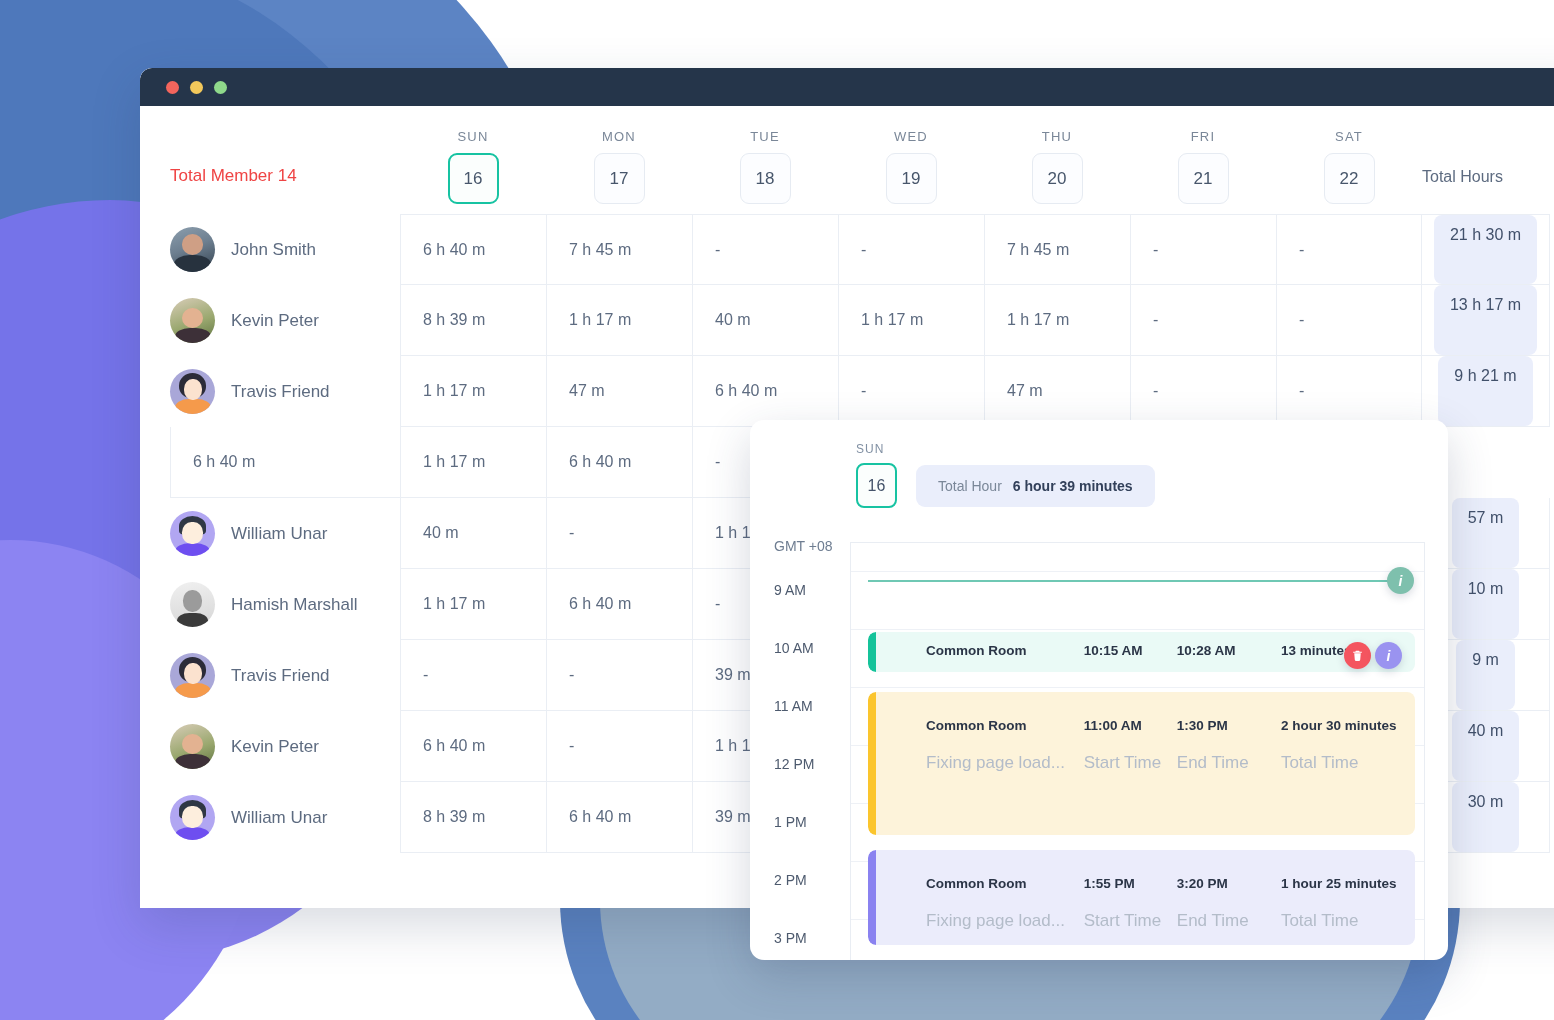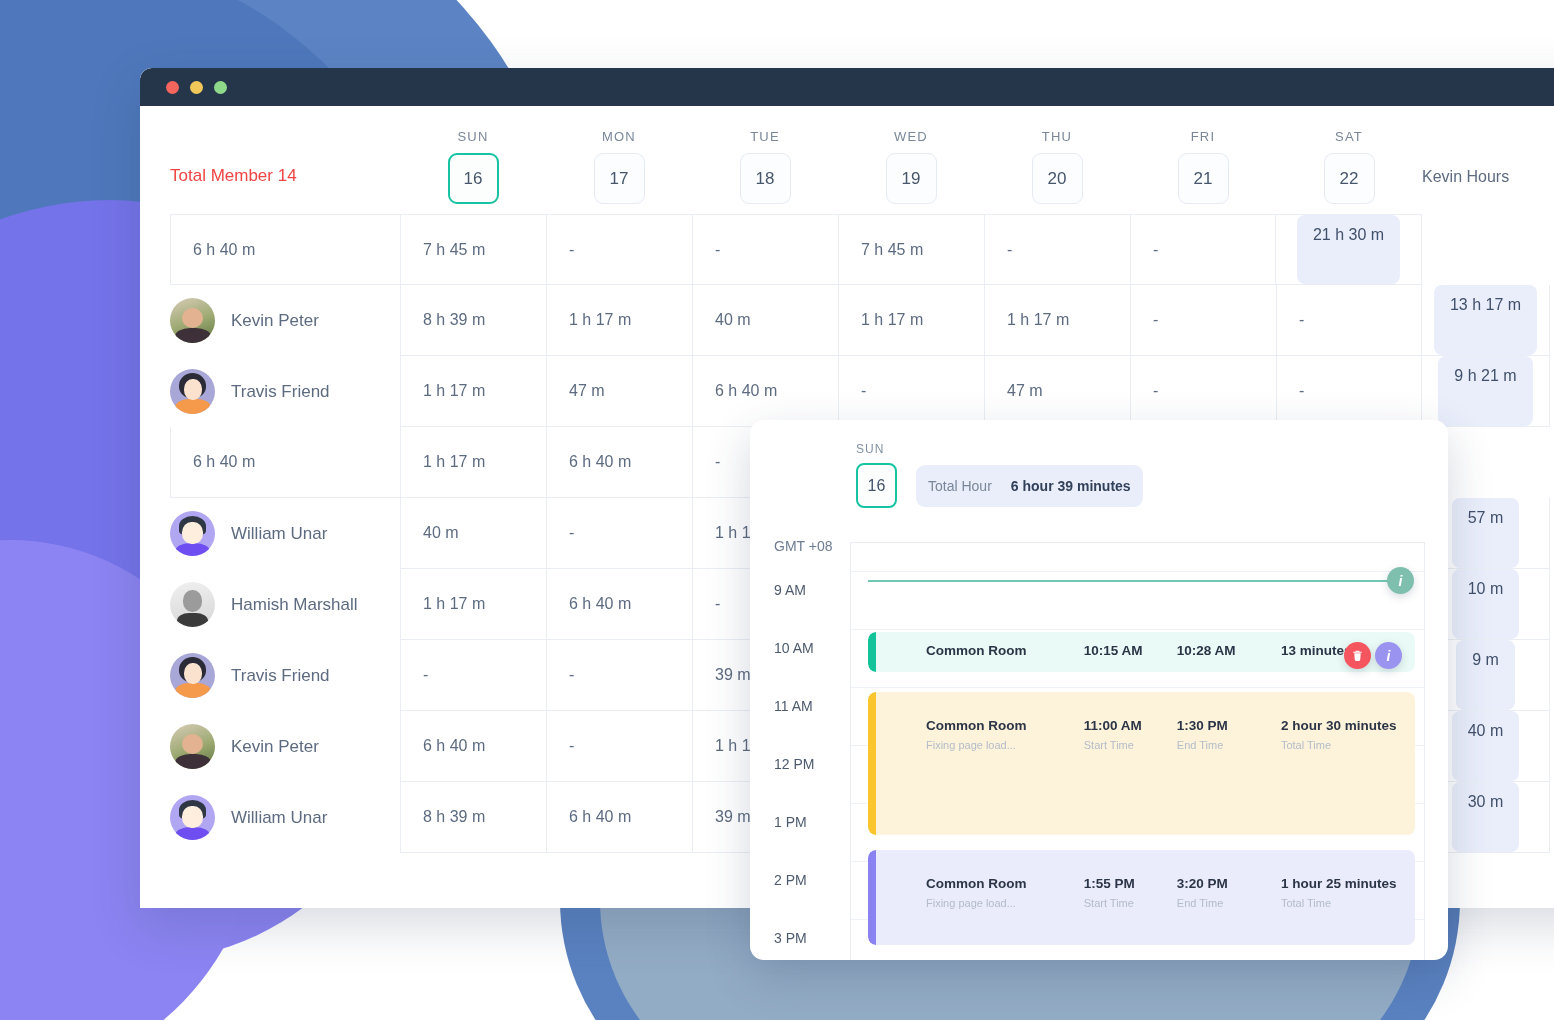--- a/index.html
+++ b/index.html
@@ -231,22 +231,22 @@
   .pp-row { display: flex; align-items: center; gap: 19px; }
   .pp-daybox {
     width: 41px; height: 45px;
     border: 2px solid #17c3a2; border-radius: 8px;
     background:#fbfefd;
     display:flex; align-items:center; justify-content:center;
     font-size: 16px; color:#44536a;
   }
   .pp-total {
     background:#eaeefb; border-radius: 9px;
-    padding: 13px 12px;
-    display:flex; align-items:flex-end; gap: 19px;
+    padding: 13px 22px;
+    display:flex; align-items:flex-end; gap: 11px;
   }
   .pp-total-lbl { font-size: 14px; color:#7a8798; }
   .pp-total-val { font-size: 14px; color:#32405a; font-weight: bold; }
 
   .gmt {
     position:absolute; left: 24px; top: 118px;
     font-size: 14px; color:#6e7d91;
   }
 
   .sched {
@@ -270,21 +270,21 @@
   .ev {
     position:absolute;
     border-radius: 8px;
     padding-left: 0;
     overflow:hidden;
   }
   .ev .bar { position:absolute; left:0; top:0; bottom:0; width:8px; border-radius:8px 0 0 8px; }
   .ev .cols { display:flex; padding-left: 58px; }
   .ev .col { display:flex; flex-direction:column; }
   .ev .ttl { font-size: 13.5px; color:#2b3547; font-weight: bold; white-space: nowrap; }
-  .ev .sub { font-size: 11px; color:#b3bcc9; margin-top: 6px; white-space: nowrap; }
+  .ev .sub { font-size: 17px; color:#b3bcc9; margin-top: 20px; white-space: nowrap; }
 
   .ev-a { background:#eafaf6; }
   .ev-a .bar { background:#15c39a; }
   .ev-b { background:#fdf3da; }
   .ev-b .bar { background:#fbc52d; }
   .ev-c { background:#ebecfb; }
   .ev-c .bar { background:#8a82f0; }
 
   .tealline {
     position:absolute;
@@ -348,25 +348,29 @@
         </div>
         <div class="daycol">
           <div class="dow">FRI</div>
           <div class="daybox">21</div>
         </div>
         <div class="daycol">
           <div class="dow">SAT</div>
           <div class="daybox">22</div>
         </div>
 
-        <div class="total-hours-head">Kevin Hours</div>
+        <div class="total-hours-head">Total Hours</div>
       </div>
 
       <div class="table-body" id="table-body">
           <div class="trow">
+            <div class="namecell">
+              <div class="avatar av-photo-a"><i></i></div>
+              <div class="nm">John Smith</div>
+            </div>
             <div class="cell">6 h 40 m</div>
             <div class="cell">7 h 45 m</div>
             <div class="cell">-</div>
             <div class="cell">-</div>
             <div class="cell">7 h 45 m</div>
             <div class="cell">-</div>
             <div class="cell last">-</div>
             <div class="totcell">
               <span class="pill">21 h 30 m</span>
             </div>

